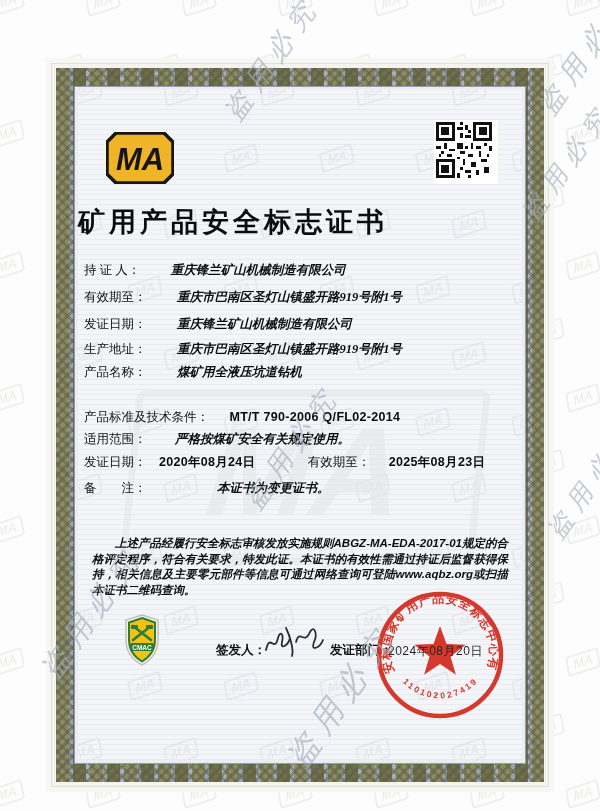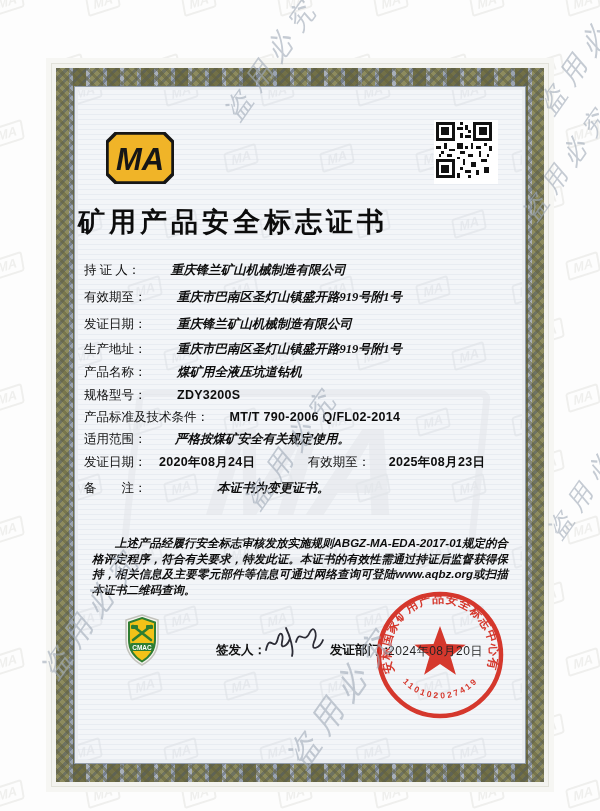--- a/index.html
+++ b/index.html
@@ -290,24 +290,20 @@
           <span class="fval-kai" style="margin-left:26px;">重庆锋兰矿山机械制造有限公司</span>
         </div>
         <div class="abs" style="left:6px;top:249px;">
           <span class="flabel">生产地址：</span>
           <span class="fval-kai" style="margin-left:26px;">重庆市巴南区圣灯山镇盛开路919号附1号</span>
         </div>
         <div class="abs" style="left:6px;top:272px;">
           <span class="flabel">产品名称：</span>
           <span class="fval-kai" style="margin-left:26px;">煤矿用全液压坑道钻机</span>
         </div>
-        <div class="abs" style="left:6px;top:295px;">
-          <span class="flabel">规格型号：</span>
-          <span class="fval-sans" style="margin-left:26px;">ZDY3200S</span>
-        </div>
         <div class="abs" style="left:6px;top:317px;">
           <span class="flabel">产品标准及技术条件：</span>
           <span class="fval-sans" style="margin-left:16px;">MT/T 790-2006 Q/FL02-2014</span>
         </div>
         <div class="abs" style="left:6px;top:339px;">
           <span class="flabel">适用范围：</span>
           <span class="fval-kai" style="margin-left:24px;">严格按煤矿安全有关规定使用。</span>
         </div>
 
         <div class="abs" style="left:6px;top:362px;">

